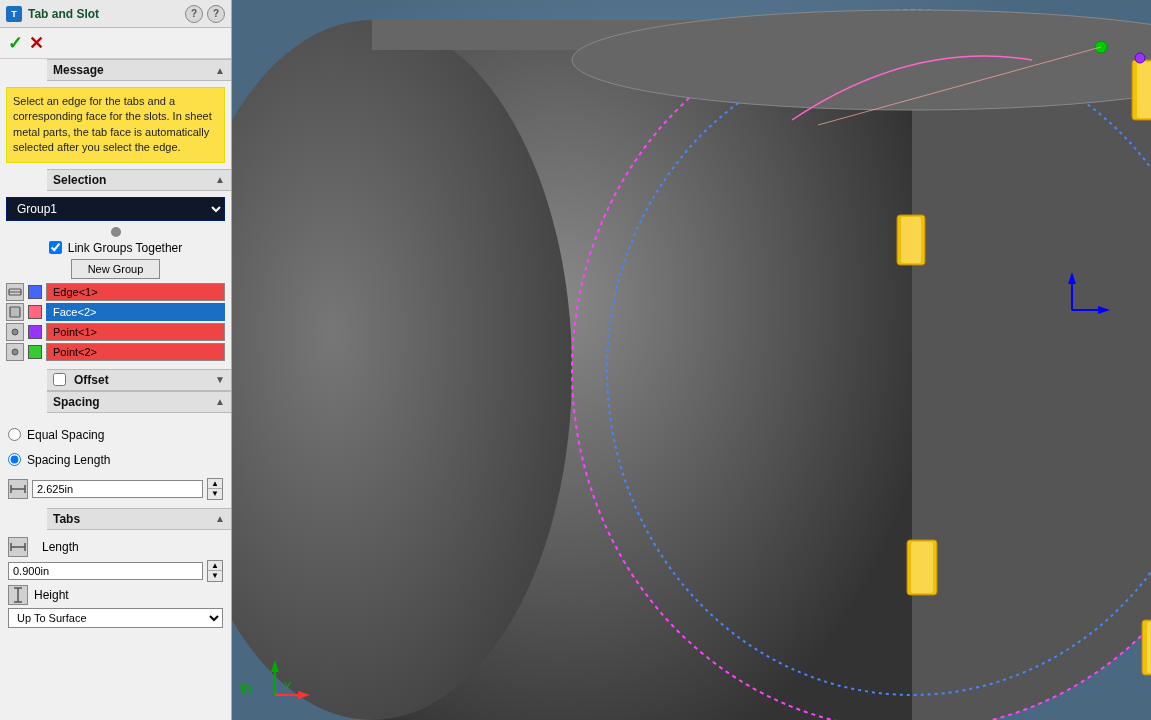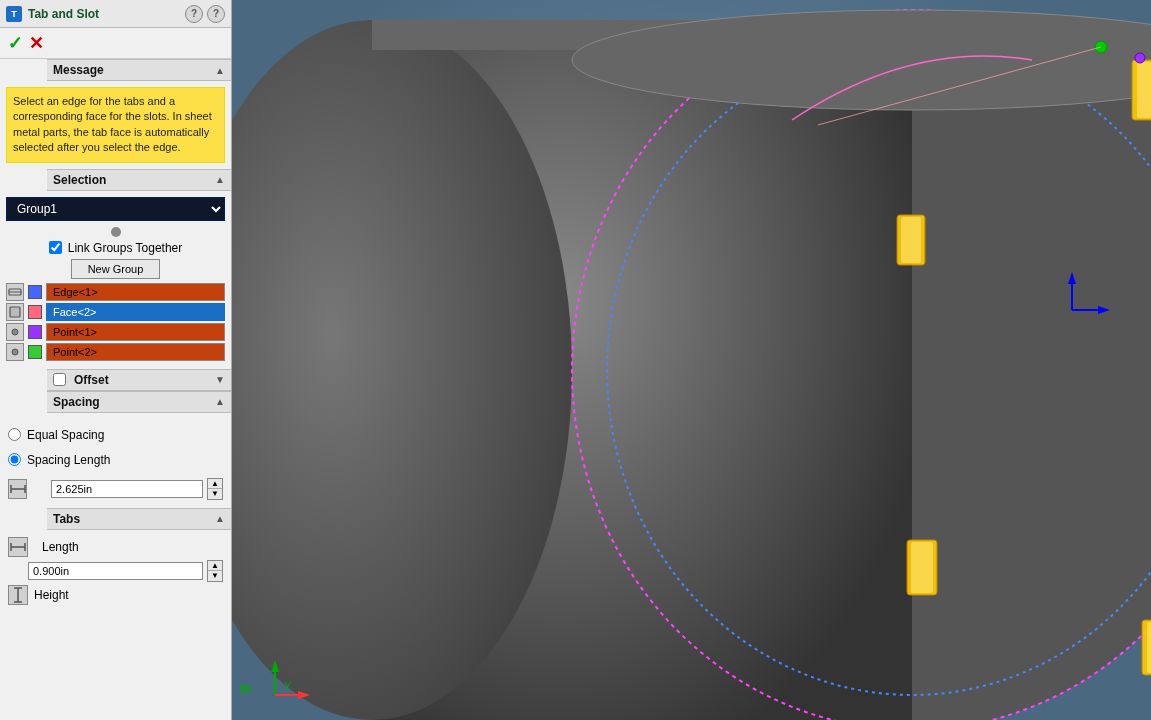--- a/index.html
+++ b/index.html
@@ -161,21 +161,21 @@
       background: #d0d0d0;
       border: 1px solid #888;
       display: flex; align-items: center; justify-content: center;
       font-size: 8px;
     }
     .sel-box {
       flex: 1;
       padding: 2px 6px;
       font-size: 11px;
       border: 1px solid #888;
-      background: #c2410c;
+      background: #ef4444;
     }
     .sel-box.highlighted {
       background: #1a6fc4;
       color: white;
       border-color: #1a6fc4;
     }
 
     
     .color-dot {
       width: 14px; height: 14px;
@@ -215,21 +215,20 @@
       background: #d0d0d0;
       border: 1px solid #888;
       display: flex; align-items: center; justify-content: center;
       font-size: 8px;
     }
     .number-input {
       flex: 1;
       border: 1px solid #888;
       padding: 2px 4px;
       font-size: 11px;
-      margin-left: 20px;
     }
     .spin-btns {
       display: flex;
       flex-direction: column;
       border: 1px solid #888;
     }
     .spin-btn {
       width: 14px; height: 10px;
       background: #e8e8e8;
       font-size: 8px;
@@ -463,20 +462,27 @@
 
     <div class="height-row">
       <div class="height-icon">
         <svg width="16" height="16" viewBox="0 0 16 16">
           <line x1="8" y1="1" x2="8" y2="15" stroke="#555" stroke-width="1.5"></line>
           <line x1="4" y1="1" x2="12" y2="1" stroke="#555" stroke-width="1.5"></line>
           <line x1="4" y1="15" x2="12" y2="15" stroke="#555" stroke-width="1.5"></line>
         </svg>
       </div>
       <span>Height</span>
+    </div>
+    <div class="tabs-input-row">
+      <select class="height-select">
+        <option>Up To Surface</option>
+        <option>Blind</option>
+        <option>Through All</option>
+      </select>
     </div>
   </div>
 </div>
 
 <div id="viewport">
   <svg class="viewport-canvas" viewBox="0 0 919 720" xmlns="http://www.w3.org/2000/svg">
 
     <defs>
       <radialGradient id="bgGrad" cx="50%" cy="50%" r="60%">
         <stop offset="0%" stop-color="#7a9ab5"></stop>

